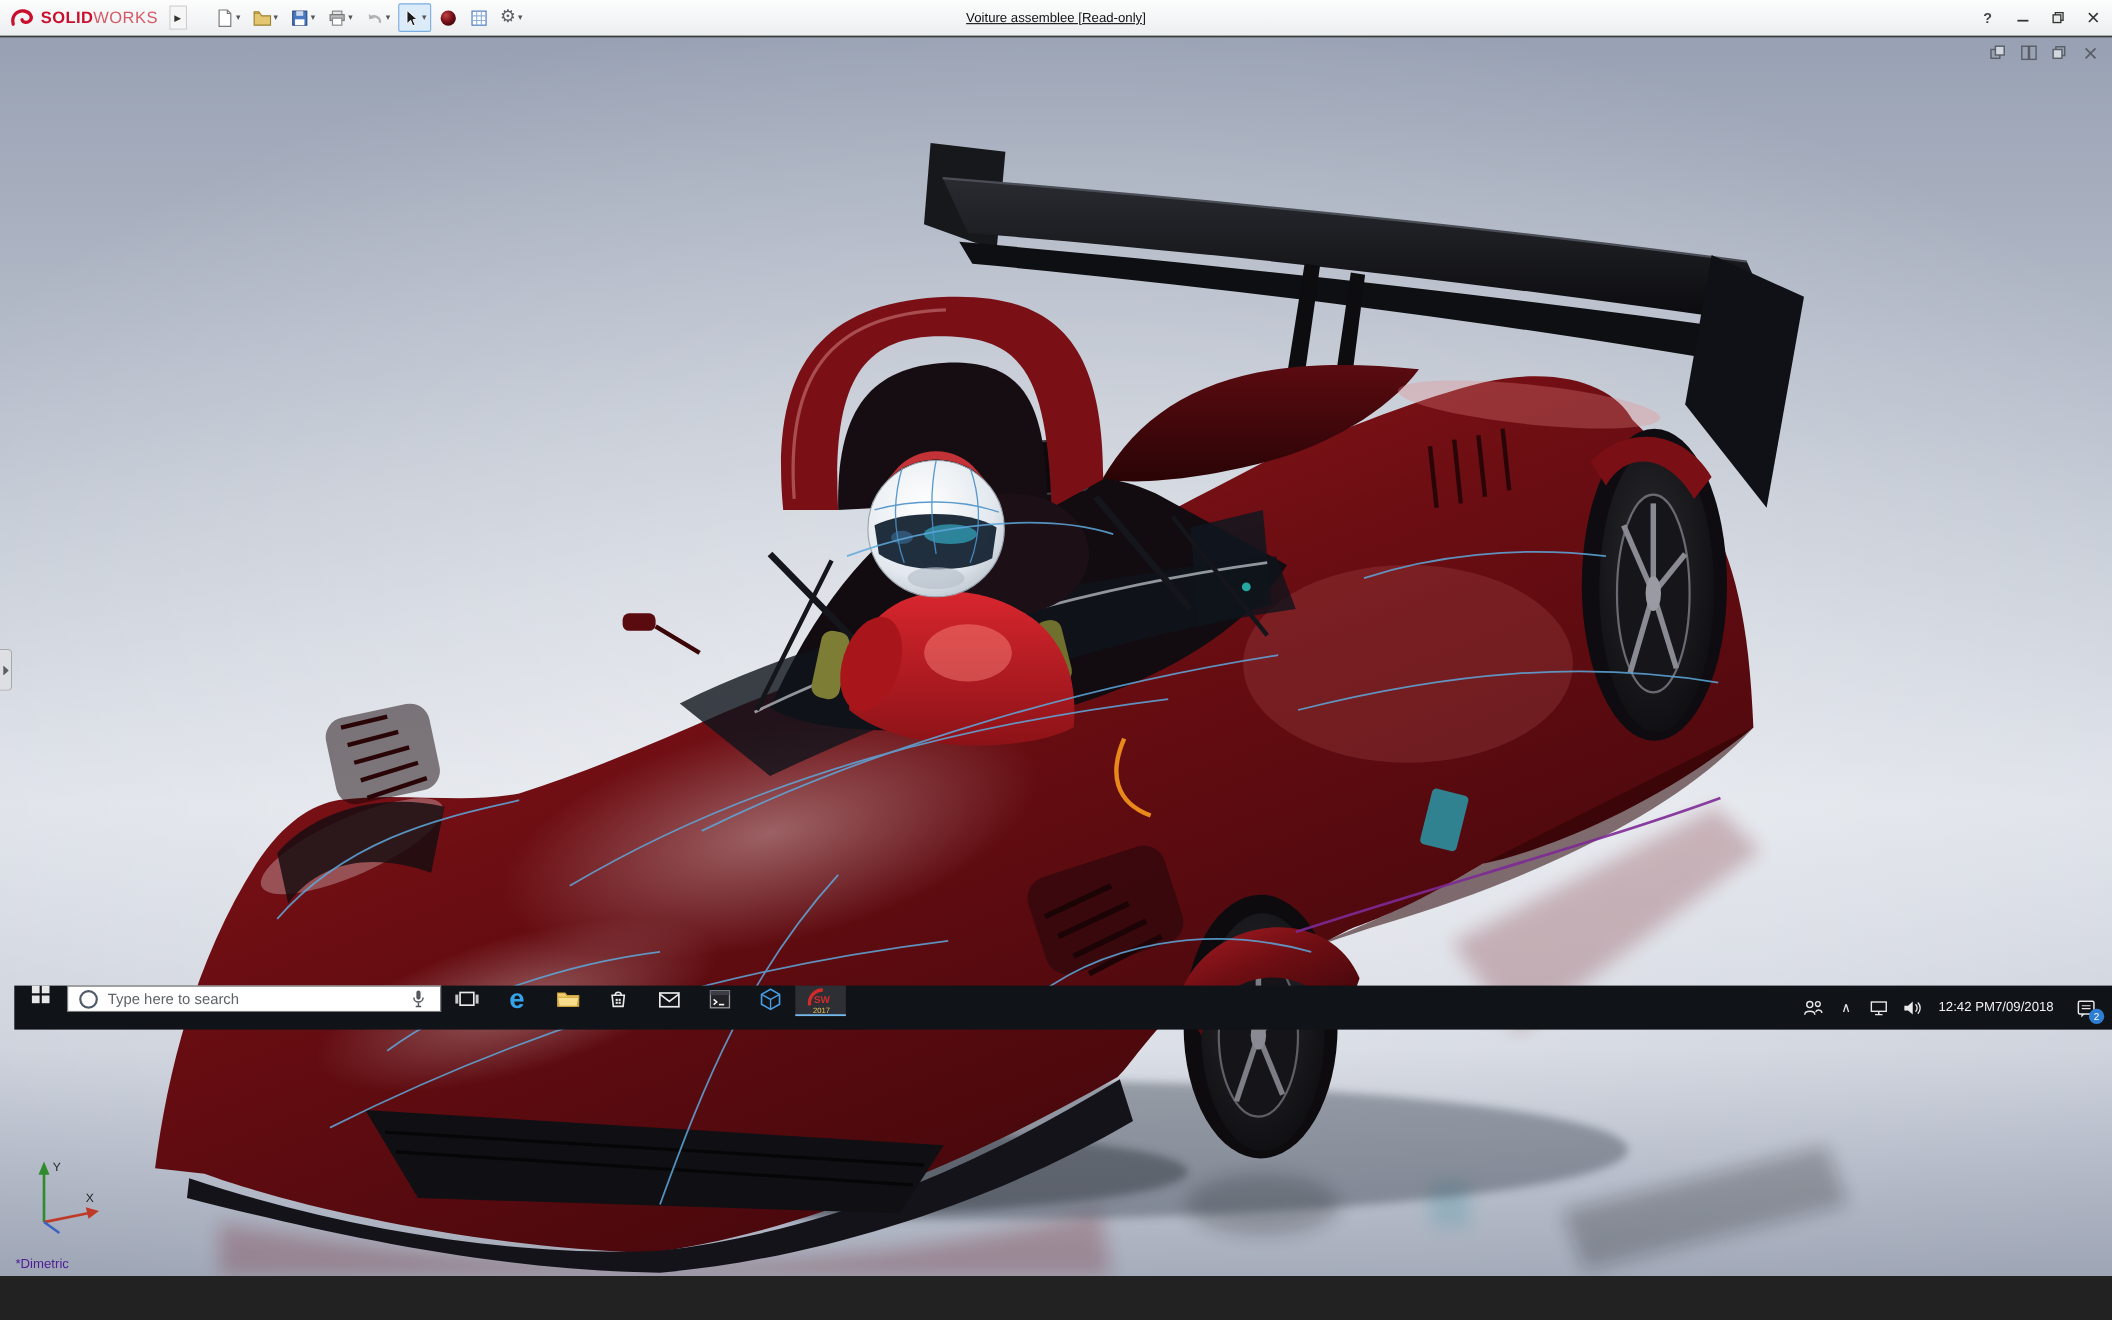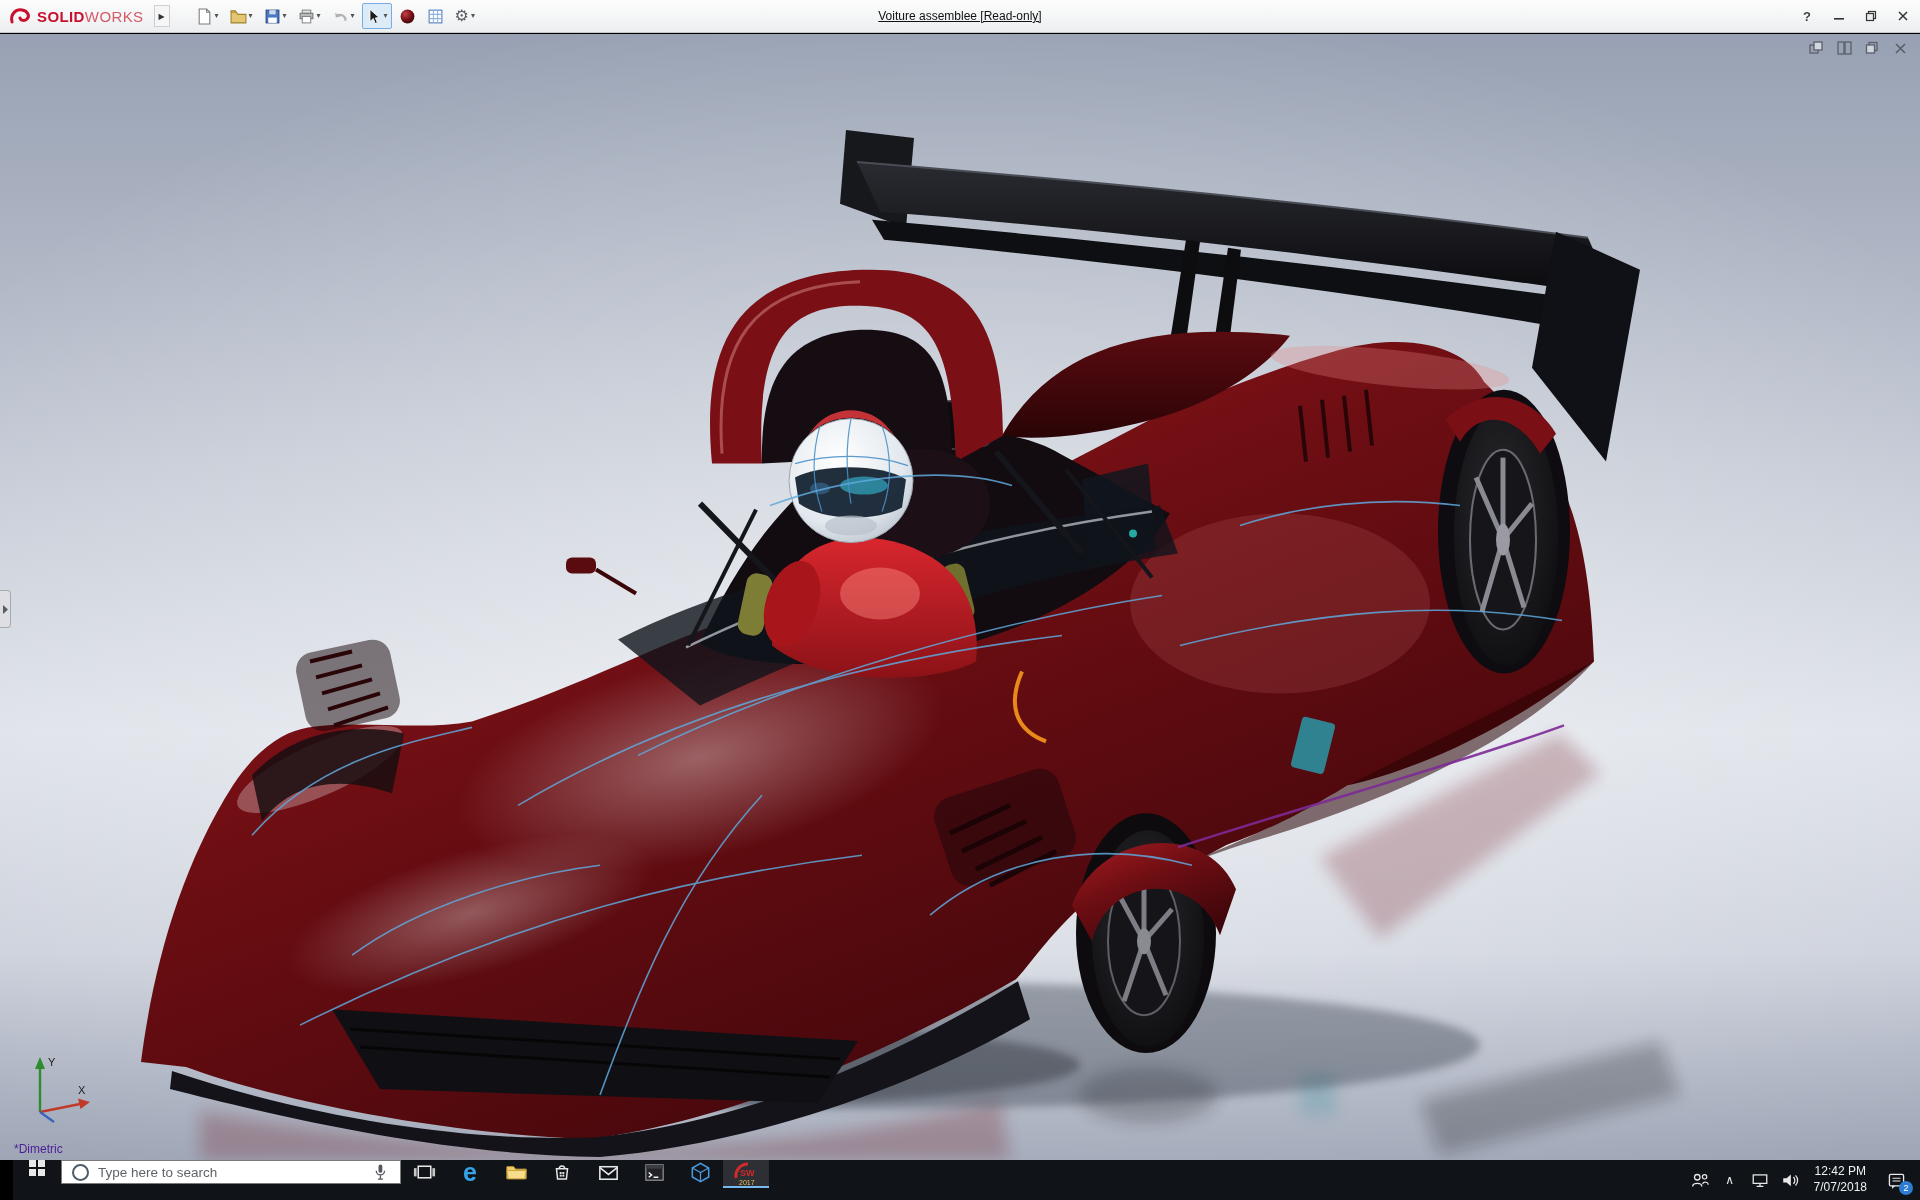--- a/index.html
+++ b/index.html
@@ -1,18 +1,18 @@
 <!DOCTYPE html>
 <html><head>
 <meta charset="utf-8">
 <style>
   *{box-sizing:border-box;margin:0;padding:0}
   html,body{width:1920px;height:1200px;overflow:hidden;background:#222;
     font-family:"Liberation Sans",sans-serif;}
-  .screen{position:relative;width:1920px;height:1200px;background:#000;}
+  .screen{position:relative;width:1920px;height:936px;background:#000;}
 
   
   .titlebar{position:absolute;top:0;left:0;right:0;height:33px;
     background:linear-gradient(#fdfdfd,#eceef0);border-bottom:1px solid #c4c7ca;
     display:flex;align-items:center;z-index:30;}
   .logo{display:flex;align-items:center;gap:5px;padding:0 8px;height:100%;}
   .logo-text{font-size:15px;letter-spacing:.4px;white-space:nowrap;}
   .logo-solid{font-weight:bold;color:#c8102e}
   .logo-works{font-weight:normal;color:#d45a66}
   .flyout-btn{width:16px;height:22px;display:flex;align-items:center;justify-content:center;
@@ -49,21 +49,21 @@
   .cortana-ring{width:17px;height:17px;border:2px solid #4f5b66;border-radius:50%;flex:0 0 auto;}
   .search-box input{flex:1;border:none;outline:none;background:transparent;font-size:13.5px;color:#333;
     font-family:"Liberation Sans",sans-serif;}
   .search-box input::placeholder{color:#5f6368;opacity:1;}
   .task-btn{width:46px;display:flex;align-items:center;justify-content:center;position:relative;}
   .task-btn.active{background:rgba(255,255,255,.12);box-shadow:inset 0 -2px 0 #76b9ed;}
   .edge-glyph{font-size:25px;font-weight:bold;color:#35a3e8;line-height:1;}
   .tray{margin-left:auto;display:flex;align-items:center;padding-right:4px;}
   .tray-btn{width:30px;height:40px;display:flex;align-items:center;justify-content:center;color:#e8e8e8;position:relative;}
   .chevron-glyph{font-size:12px;color:#e8e8e8;line-height:1;}
-  .clock{display:flex;flex-direction:column;align-items:center;justify-content:center;
+  .clock{display:flex;align-items:center;justify-content:center;
     font-size:12px;color:#eef0f2;line-height:1.3;padding:0 9px;text-align:center;}
   .action-btn{width:40px;}
   .badge{position:absolute;bottom:5px;right:3px;min-width:14px;height:14px;border-radius:7px;
     background:#2d7dd2;color:#fff;font-size:9px;display:flex;align-items:center;justify-content:center;padding:0 2px;}
 </style>
 </head>
 <body>
 
 <div class="screen">
 
@@ -506,21 +506,21 @@
           </svg>
       </div>
       <div class="tray-btn">
         <svg width="22" height="22" viewBox="0 0 26 26">
           <path d="M5 11 v5 h4 l5 4.5 V6.5 l-5 4.5 Z" fill="#e8e8e8"></path>
           <path d="M17 9.5 a5.5 5.5 0 0 1 0 8 M19.5 7.5 a8.5 8.5 0 0 1 0 12" stroke="#e8e8e8" stroke-width="1.5" fill="none"></path>
           </svg>
       </div>
       <div class="clock">
         <span>12:42 PM</span>
-        <span>7/07/2018</span>
+        <span>7/09/2018</span>
       </div>
       <div class="tray-btn action-btn">
         <svg width="23" height="23" viewBox="0 0 26 26">
           <rect x="5" y="6" width="16" height="13" rx="1.5" fill="none" stroke="#e8e8e8" stroke-width="1.5"></rect>
           <path d="M8 19 v3.5 l3.5-3.5" fill="#e8e8e8"></path>
           <path d="M8.5 10.5 h9 M8.5 13.5 h9" stroke="#e8e8e8" stroke-width="1.2"></path>
           </svg>
         <span class="badge">2</span>
       </div>
     </div>

